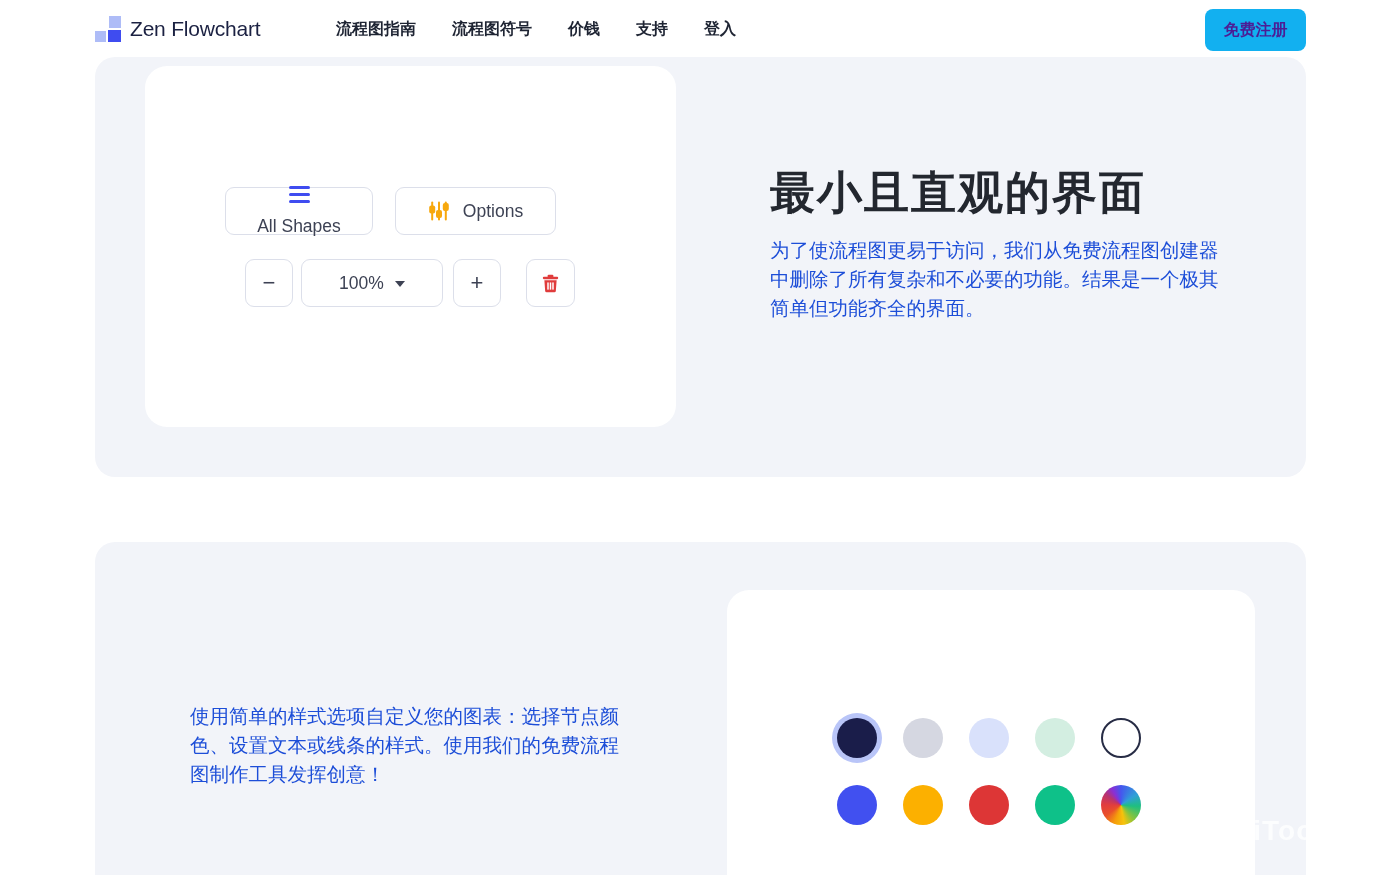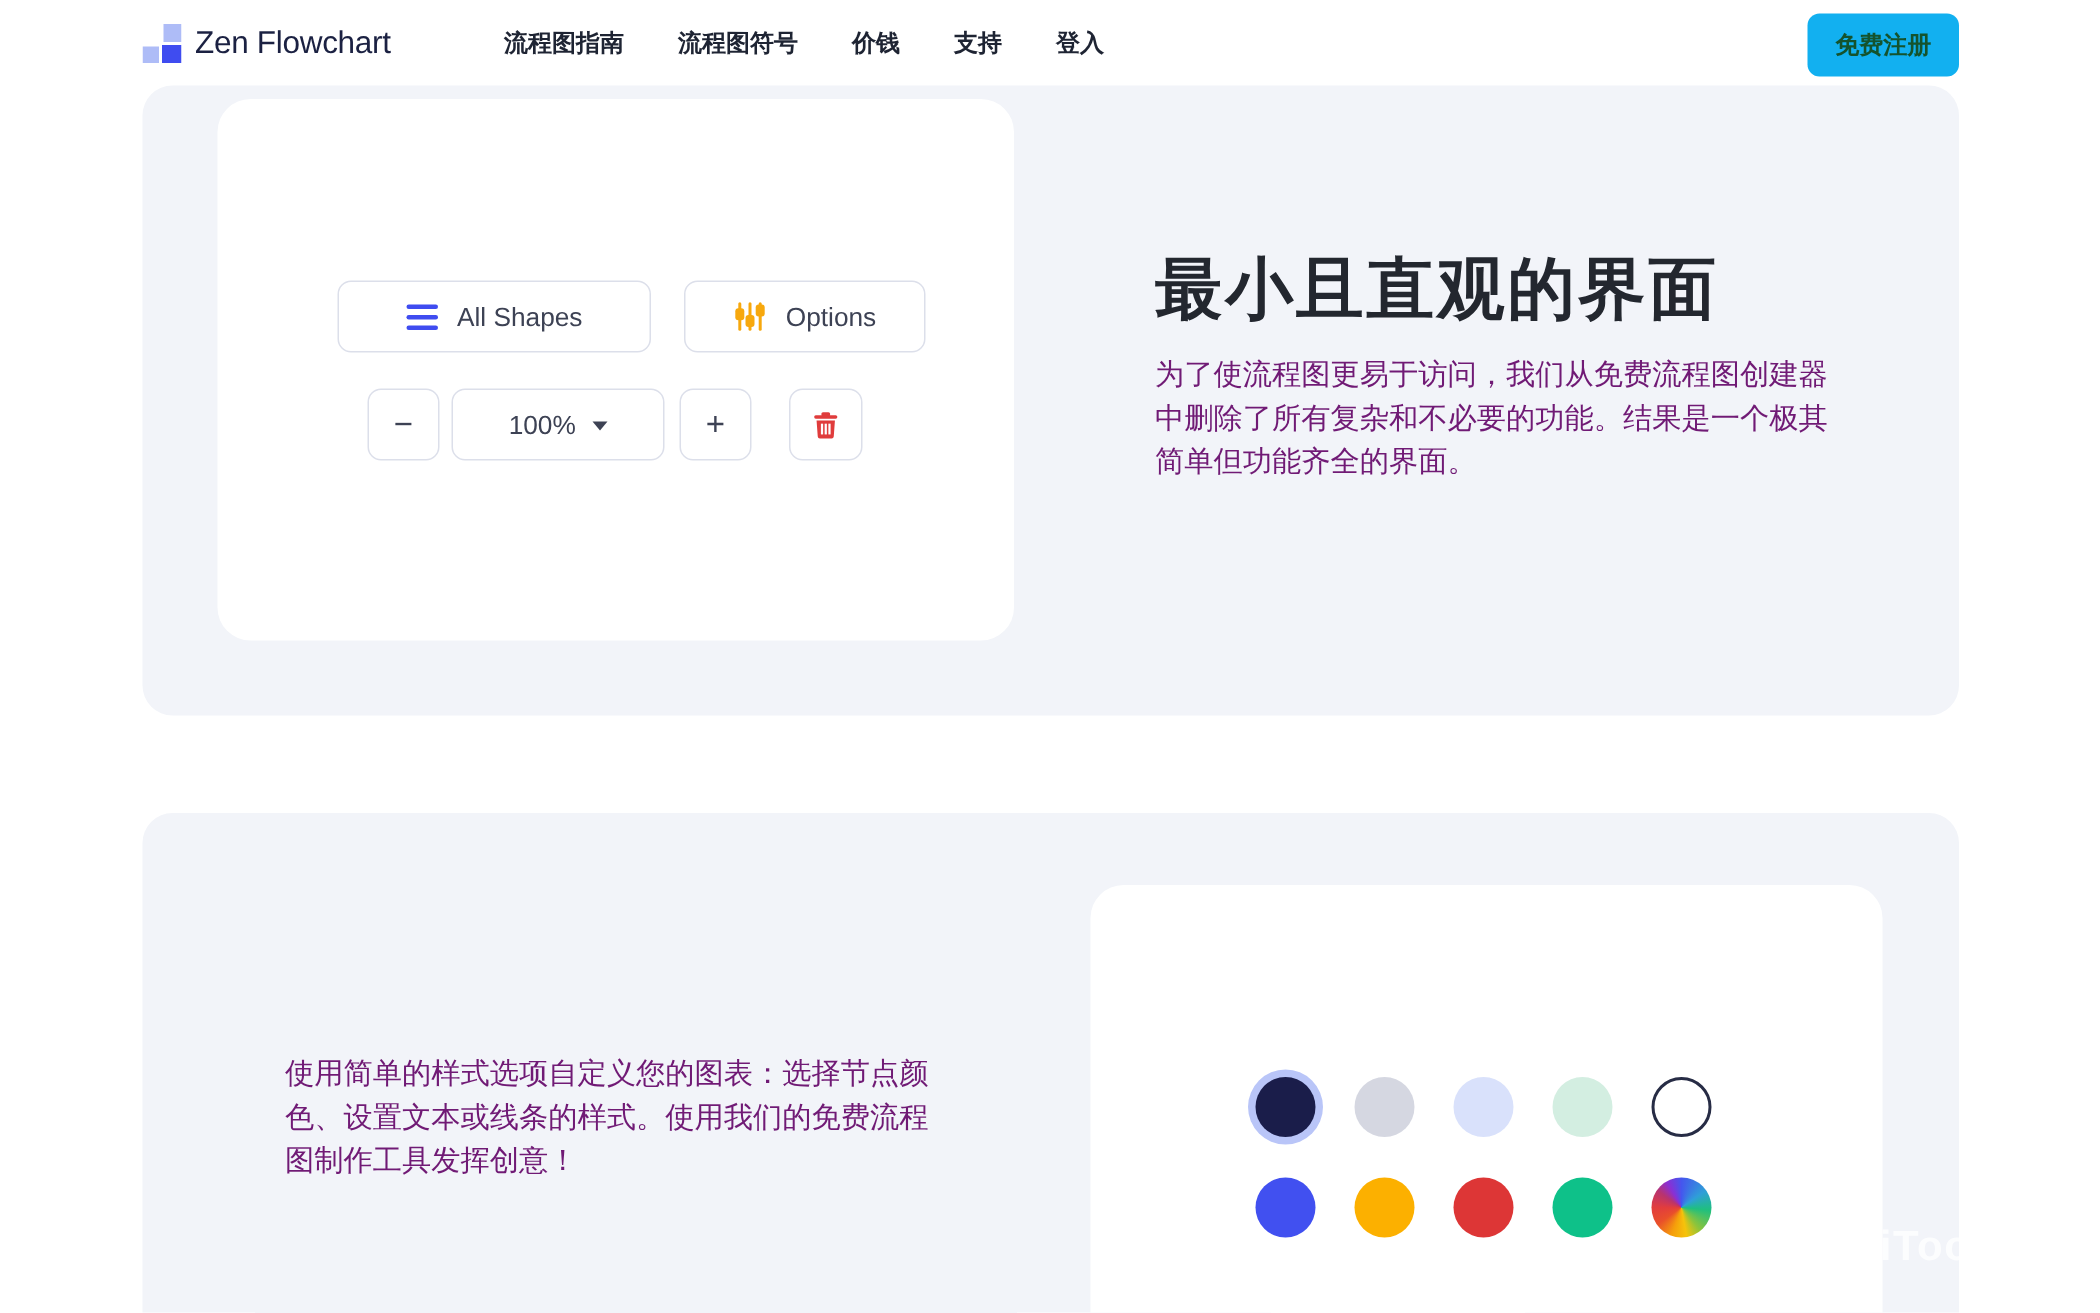--- a/index.html
+++ b/index.html
@@ -14,21 +14,21 @@
 
   
   .nav { position: absolute; top: 0; left: 0; width: 1400px; height: 58px; background: #fff; }
   .brand { position: absolute; left: 95px; top: 0; height: 58px; display: flex; align-items: center; gap: 9px; cursor: pointer; }
   .brand-text { font-size: 21px; font-weight: 400; color: #1b2142; letter-spacing: -0.2px; }
   .nav-links { position: absolute; left: 336px; top: 0; height: 58px; display: flex; align-items: center; gap: 36px; }
   .nav-link { font-size: 16px; font-weight: 600; color: #1e2433; cursor: pointer; white-space: nowrap; }
   .cta-btn {
     position: absolute; left: 1205px; top: 9px; width: 101px; height: 42px;
     border: none; border-radius: 8px; background: #12b0f0;
-    color: #14532d; font-size: 16px; font-weight: 700; cursor: pointer;
+    color: #4c1d95; font-size: 16px; font-weight: 700; cursor: pointer;
     font-family: "Liberation Sans", sans-serif;
   }
 
   
   .section { position: absolute; left: 95px; width: 1211px; background: #f2f4f9; border-radius: 20px; }
   #section-interface { top: 57px; height: 420px; }
   #section-styling   { top: 542px; height: 400px; }
 
   .mock-card { position: absolute; background: #fff; border-radius: 22px; }
   #toolbar-card { left: 50px; top: 9px; width: 531px; height: 361px; }
@@ -36,38 +36,38 @@
 
   
   .tb-row1 { position: absolute; left: 80px; top: 121px; display: flex; gap: 22px; }
   .tb-row2 { position: absolute; left: 100px; top: 193px; display: flex; align-items: center; }
   .tb-btn {
     height: 48px; background: #fff; border: 1px solid #dcdfea; border-radius: 9px;
     display: flex; align-items: center; justify-content: center;
     color: #3d4254; font-size: 17.5px; font-weight: 500; cursor: pointer;
     font-family: "Liberation Sans", sans-serif;
   }
-  .btn-all-shapes { width: 209px; gap: 13px; }
+  .btn-all-shapes { width: 148px; gap: 13px; flex-direction: column; }
   .btn-options { width: 161px; gap: 13px; }
   .btn-sq { width: 48px; font-size: 22px; font-weight: 400; }
   .btn-zoom { width: 142px; margin: 0 10px 0 8px; gap: 11px; }
   .btn-trash { width: 49px; margin-left: 25px; }
 
   .hamburger { display: flex; flex-direction: column; gap: 4px; }
   .hamburger span { display: block; width: 21px; height: 3px; border-radius: 2px; background: #3f4cf0; }
 
   .caret-down {
     width: 0; height: 0; margin-top: 2px;
     border-left: 5.5px solid transparent; border-right: 5.5px solid transparent;
     border-top: 6px solid #3d4254;
   }
 
   
   .feature-text h2 { font-size: 45px; font-weight: 800; color: #23272f; letter-spacing: 2px; line-height: 1.08; }
-  .feature-text p { margin-top: 18px; font-size: 19.5px; line-height: 29px; color: #701a75; }
+  .feature-text p { margin-top: 18px; font-size: 19.5px; line-height: 29px; color: #1d4ed8; }
   #text-interface { position: absolute; left: 675px; top: 112px; width: 452px; }
   #text-styling   { position: absolute; left: 95px;  top: 142px; width: 440px; }
 
   
   .palette-grid {
     position: absolute; left: 110px; top: 128px;
     display: grid; grid-template-columns: repeat(5, 40px); gap: 27px 26px;
   }
   .dot { width: 40px; height: 40px; border-radius: 50%; cursor: pointer; }
   .dot.selected { box-shadow: 0 0 0 5px #b9c5f8; }

